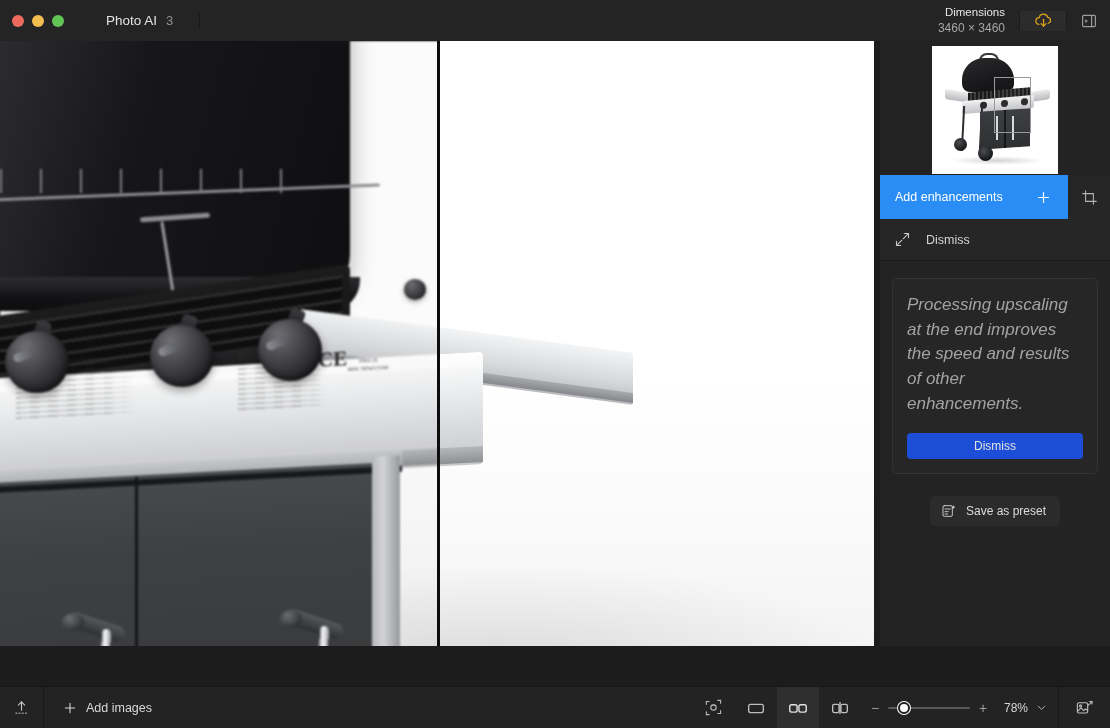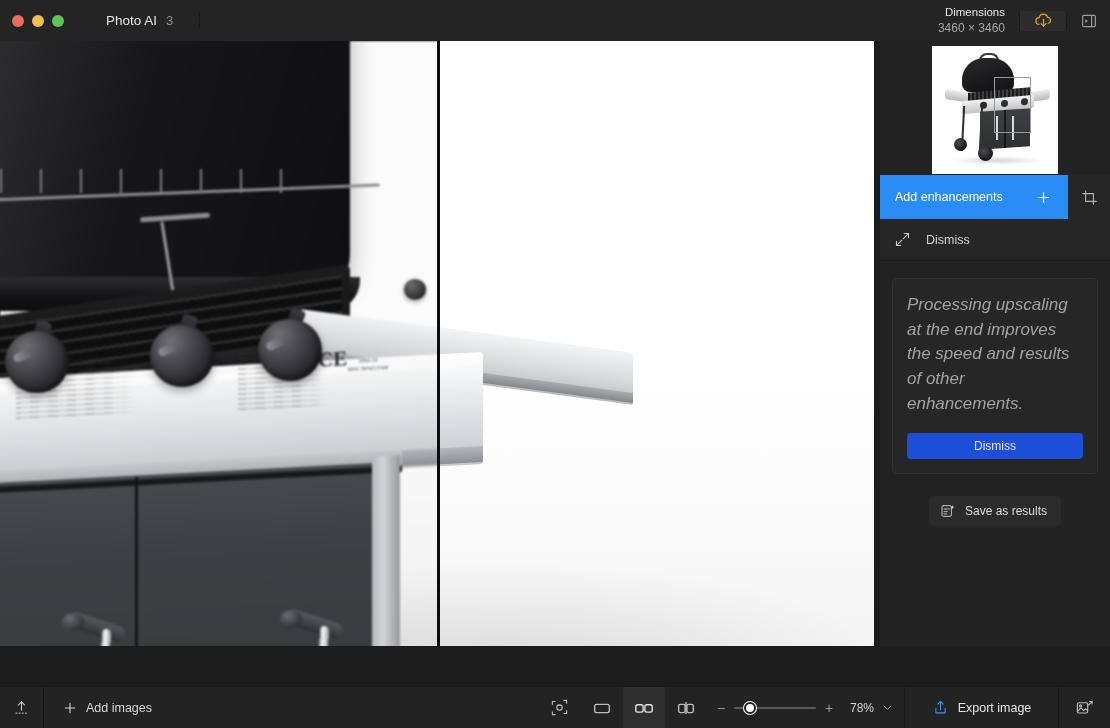--- a/index.html
+++ b/index.html
@@ -675,21 +675,21 @@
 
       <div class="preset-row">
         <div class="preset-btn">
           <span>
             <svg width="16" height="16" viewBox="0 0 24 24" fill="none" stroke="#d0d0d0" stroke-width="1.4" stroke-linecap="round" stroke-linejoin="round">
               <rect x="3" y="4" width="14" height="16" rx="2"></rect>
               <path d="M6 9h8M6 13h5M6 16.5h4"></path>
               <path d="M18.6 3.2l.9 2 2 .9-2 .9-.9 2-.9-2-2-.9 2-.9z" fill="#d0d0d0" stroke="none"></path>
             </svg>
           </span>
-          <span>Save as results</span>
+          <span>Save as preset</span>
         </div>
       </div>
 
       <div class="sidebar-fill"></div>
     </div>
   </div>
 
   <div class="bottombar">
     <div class="bb-upload">
       <span>
@@ -752,30 +752,20 @@
       </span>
       <span class="zoom-plus">+</span>
       <span class="zoom-pct">78%</span>
       <span>
         <svg width="13" height="13" viewBox="0 0 24 24" fill="none" stroke="#b0b0b0" stroke-width="1.8" stroke-linecap="round">
           <path d="M6 9.5l6 6 6-6"></path>
         </svg>
       </span>
     </div>
 
-    <div class="bb-export">
-      <span>
-        <svg width="17" height="17" viewBox="0 0 24 24" fill="none" stroke="#3b8ff0" stroke-width="1.6" stroke-linecap="round" stroke-linejoin="round">
-          <path d="M12 15V3.5"></path>
-            <path d="M8.3 7.2L12 3.5l3.7 3.7"></path>
-          <path d="M5.5 13v6.5h13V13"></path>
-        </svg>
-      </span>
-      <span>Export image</span>
-    </div>
 
     <div class="bb-last">
       <span>
         <svg width="19" height="19" viewBox="0 0 24 24" fill="none" stroke="#bdbdbd" stroke-width="1.4" stroke-linecap="round" stroke-linejoin="round">
           <rect x="3" y="6" width="13" height="13" rx="2"></rect>
           <circle cx="7" cy="10" r="1.3"></circle>
           <path d="M3.6 16.5l4-4 3.4 3.4 2.4-2.2 2.6 2.3"></path>
           <path d="M18.5 4.5h3v3"></path>
             <path d="M21.5 4.5L17 9"></path>
         </svg>

